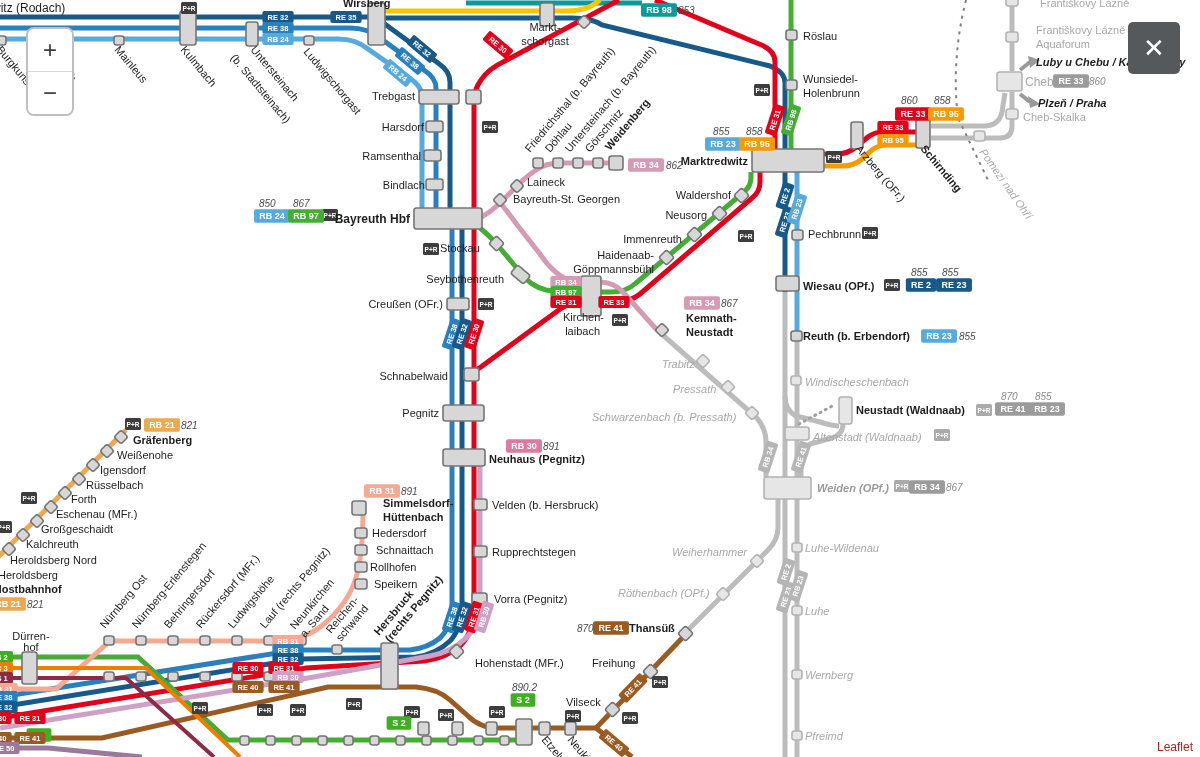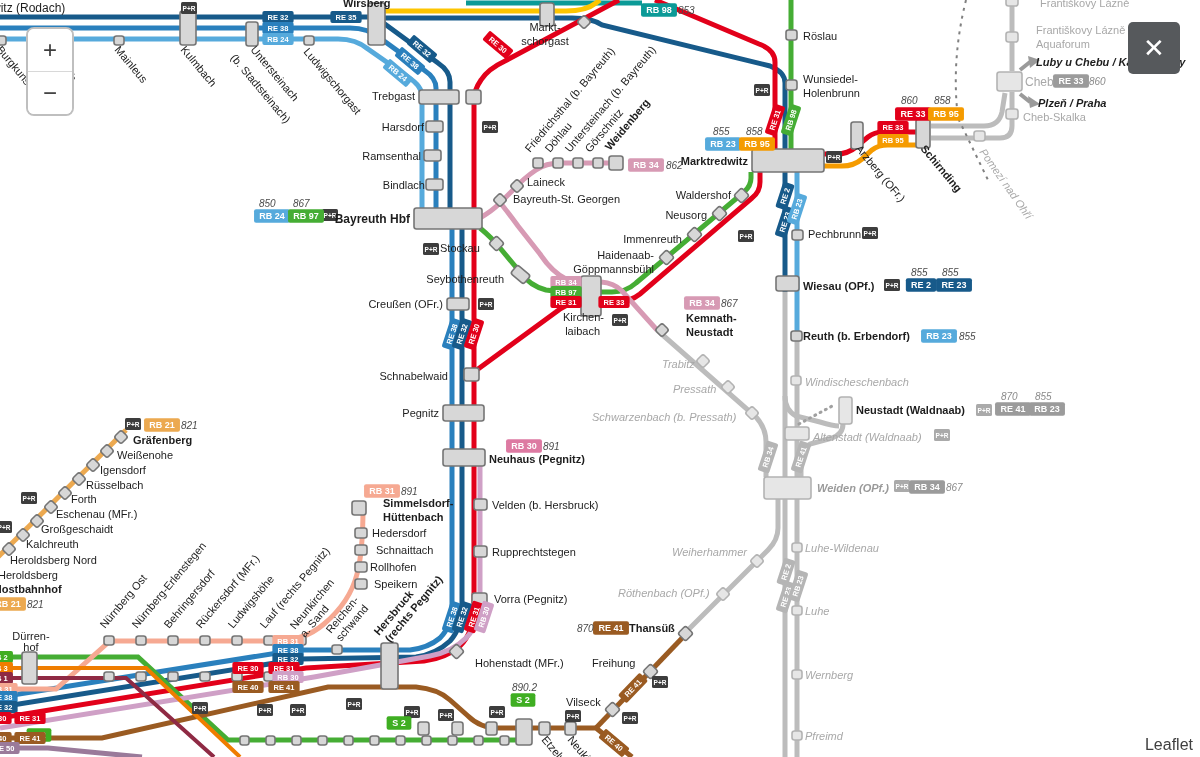--- a/index.html
+++ b/index.html
@@ -8,21 +8,21 @@
   #map{position:absolute;left:0;top:0;}
   .zoomctl{position:absolute;left:26px;top:27px;width:44px;background:#fff;
            border:2px solid rgba(0,0,0,.25);border-radius:8px;overflow:hidden;z-index:5;}
   .zbtn{width:100%;height:42px;display:flex;align-items:center;justify-content:center;
         font-size:24px;color:#3c3c3c;background:#fff;cursor:pointer;user-select:none;}
   .zbtn+.zbtn{border-top:1px solid #d8d8d8;}
   .closebtn{position:absolute;left:1128px;top:22px;width:52px;height:52px;background:#56595c;
             border-radius:5px;display:flex;align-items:center;justify-content:center;
             color:#fff;font-size:26px;cursor:pointer;z-index:5;}
   .attrib{position:absolute;right:0;bottom:0;background:rgba(255,255,255,.85);
-          padding:3px 7px;font-size:16px;color:#404040;z-index:5;text-align:center;}
+          padding:3px 7px;font-size:12px;color:#b91c1c;z-index:5;text-align:center;}
 </style>
 </head>
 <body>
 
 <div id="stage">
   <svg id="map" width="1200" height="757" viewBox="0 0 1200 757">
       <rect x="0" y="0" width="1200" height="757" fill="#ffffff"></rect>
       <path d="M466,3 H642" stroke="#0b9a97" stroke-width="5" fill="none" stroke-linecap="butt"></path>
       <path d="M378,11 H566 Q586,11 596,3 L600,0" stroke="#fdc500" stroke-width="5" fill="none" stroke-linecap="butt"></path>
       <path d="M0,17 H376" stroke="#175a8a" stroke-width="5" fill="none" stroke-linecap="butt"></path>

